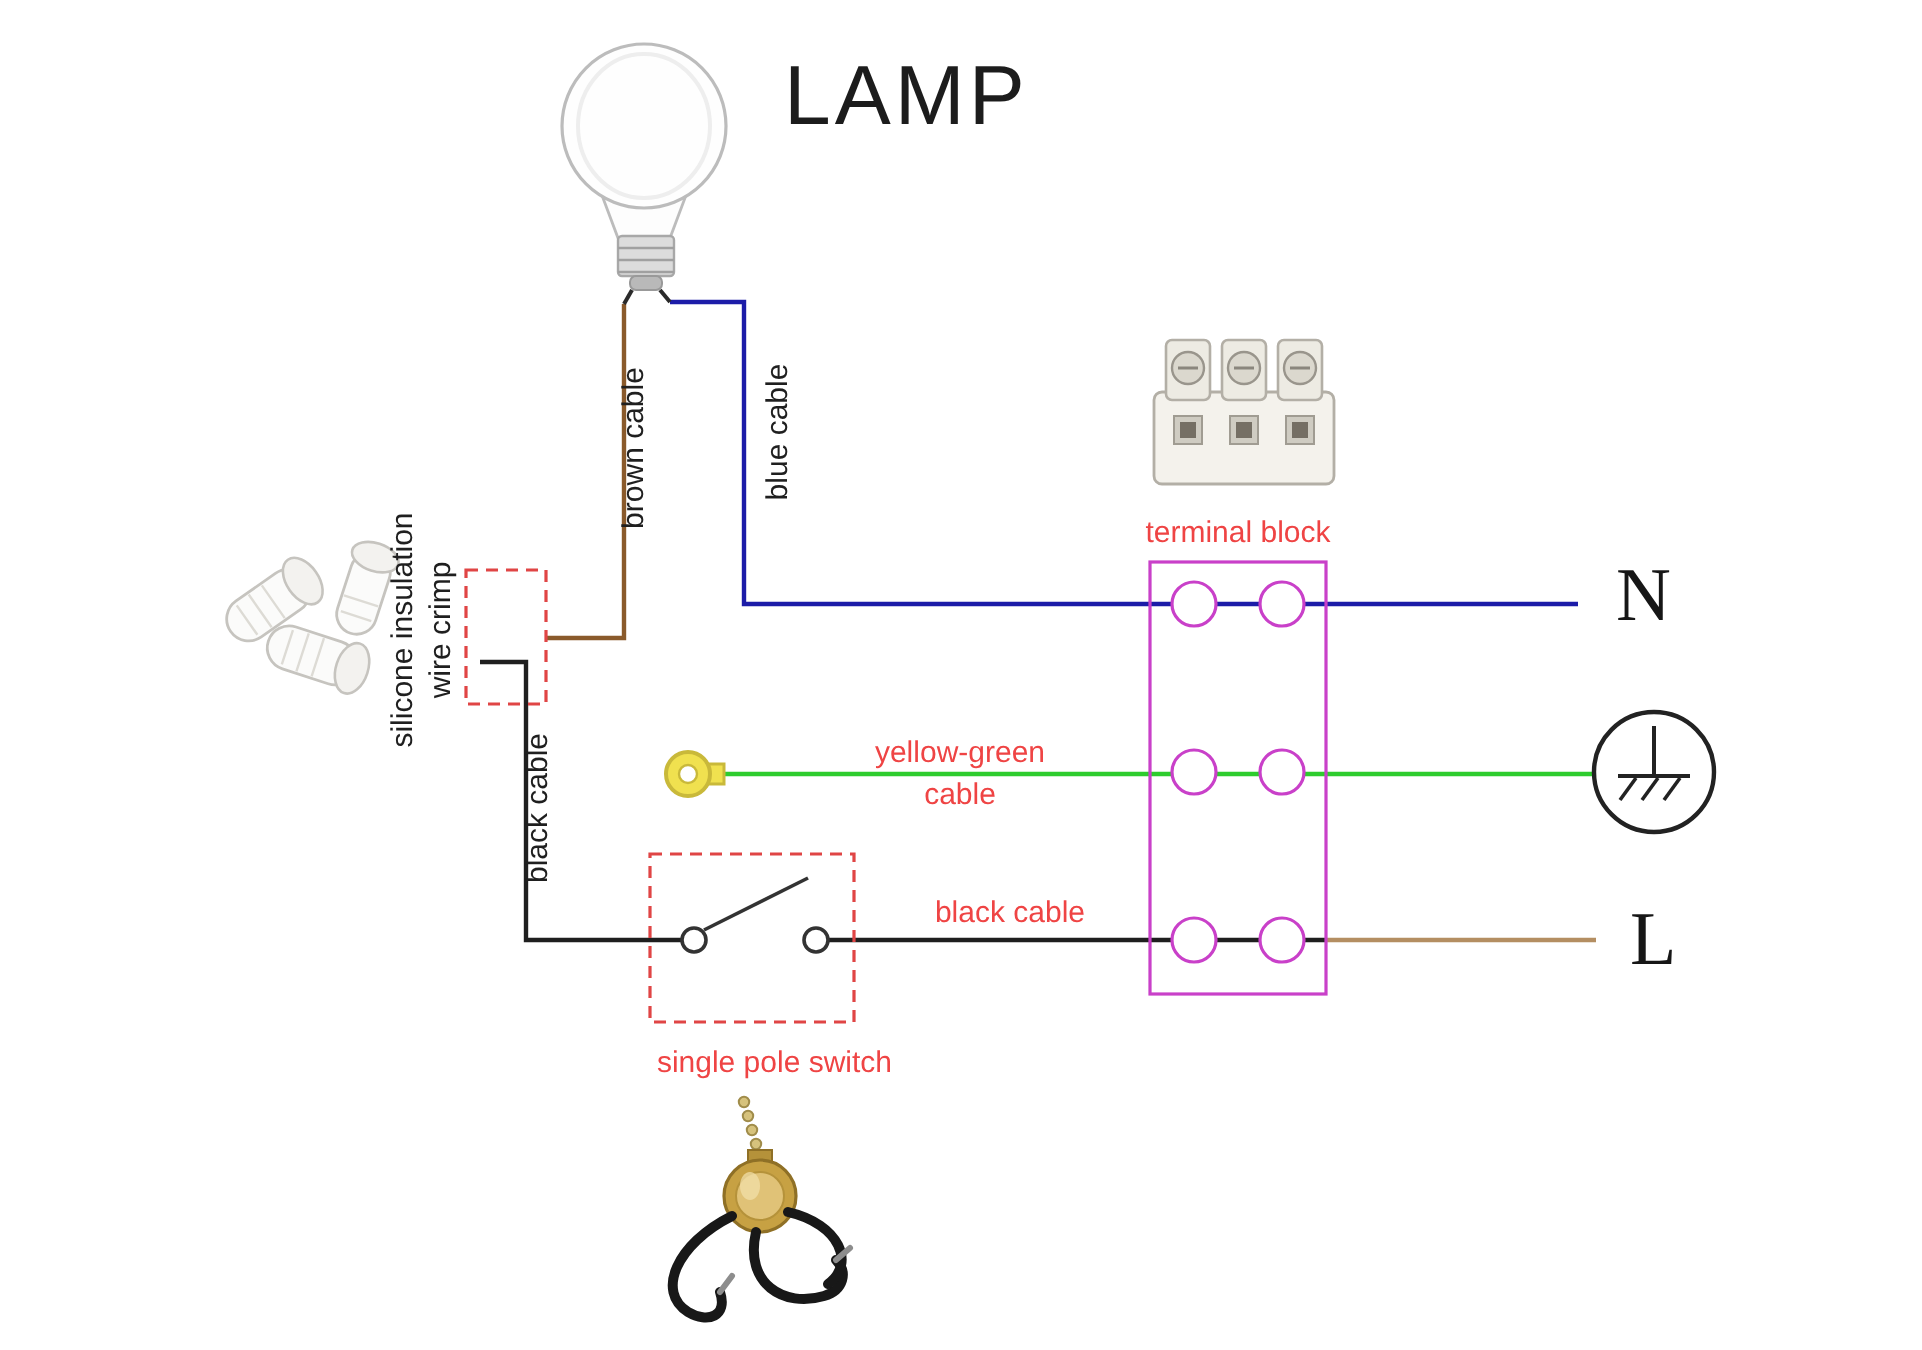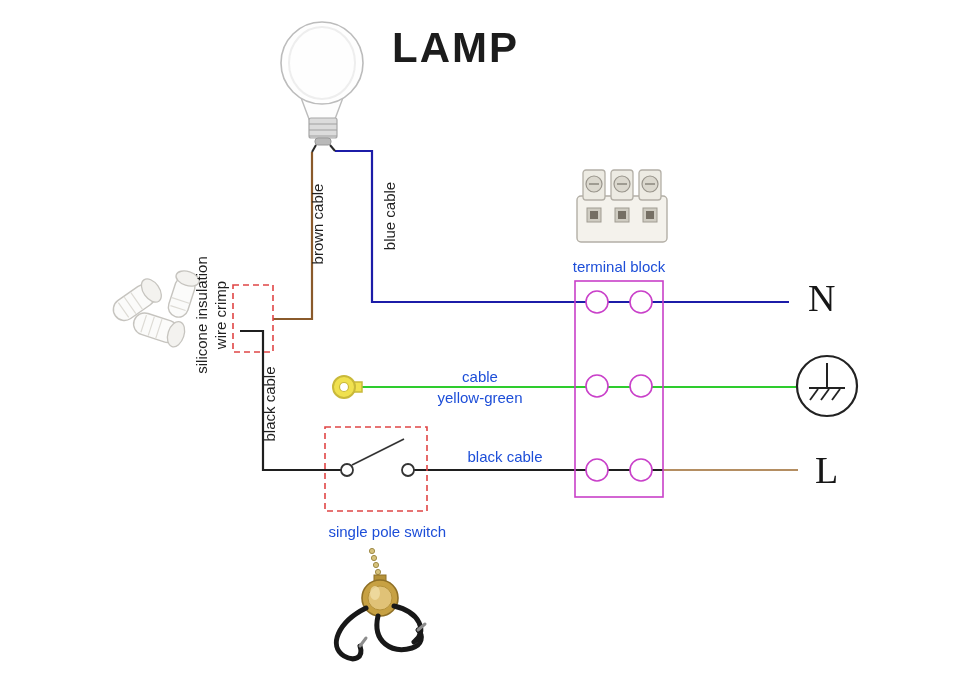--- a/index.html
+++ b/index.html
@@ -1,30 +1,30 @@
 <!DOCTYPE html>
 <html><head>
 <meta charset="utf-8">
 <style>
   html,body { margin:0; padding:0; background:#ffffff; }
   .stage {
     position:relative; width:961px; height:675px; background:#ffffff;
     font-family:"Liberation Sans", sans-serif; color:#1f1f1f; overflow:hidden;
   }
   .stage svg.diagram { position:absolute; left:0; top:0; }
-  .label { position:absolute; font-size:15px; color:#1d4ed8; }
+  .label { position:absolute; font-size:15px; color:#ef4444; }
   .label .line { display:block; text-align:center; line-height:21px; }
   .vlabel {
     position:absolute; white-space:nowrap; font-size:15px; color:#1f1f1f;
     transform: translate(-50%,-50%) rotate(-90deg);
   }
   .vlabel .line { display:block; text-align:center; line-height:19px; white-space:nowrap; }
   .lamp-title {
     position:absolute; left:392px; top:24px; font-size:42px; letter-spacing:2px;
-    color:#1c1c1c; font-family:"Liberation Sans", sans-serif;font-weight:bold;
+    color:#1c1c1c; font-family:"Liberation Sans", sans-serif;
   }
   .big-letter {
     position:absolute; font-family:"Liberation Serif", serif; font-size:38px; color:#161616;
   }
   .center { text-align:center; }
 </style>
 </head>
 <body>
 
 <div class="stage">
@@ -144,22 +144,22 @@
   <div class="vlabel" style="left:211px; top:315px;">
     <span class="line">silicone insulation</span>
     <span class="line">wire crimp</span>
   </div>
 
   <div class="vlabel" style="left:269px; top:404px;">black cable</div>
 
   <div class="label center" style="left:569px; top:258px; width:100px;">terminal block</div>
 
   <div class="label center" style="left:410px; top:366px; width:140px;">
+    <span class="line">yellow-green</span>
     <span class="line">cable</span>
-    <span class="line">yellow-green</span>
   </div>
 
   <div class="label center" style="left:450px; top:448px; width:110px;">black cable</div>
 
   <div class="label center" style="left:306px; top:523px; width:140px;text-align:right;">single pole switch</div>
 
   <div class="big-letter" style="left:808px; top:276px;">N</div>
 
   <div class="big-letter" style="left:815px; top:448px;">L</div>
 

